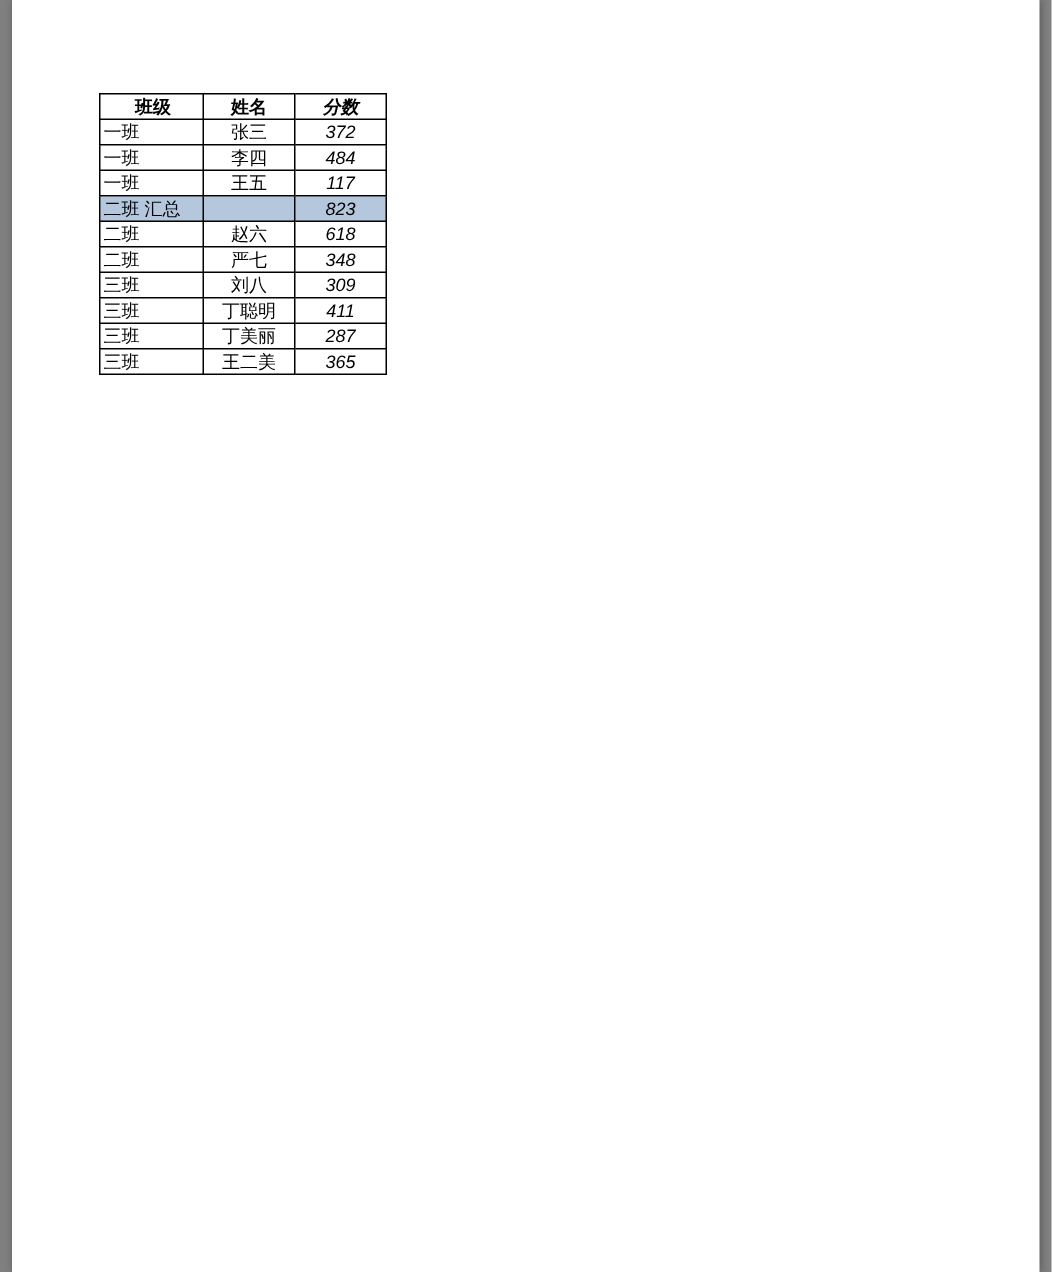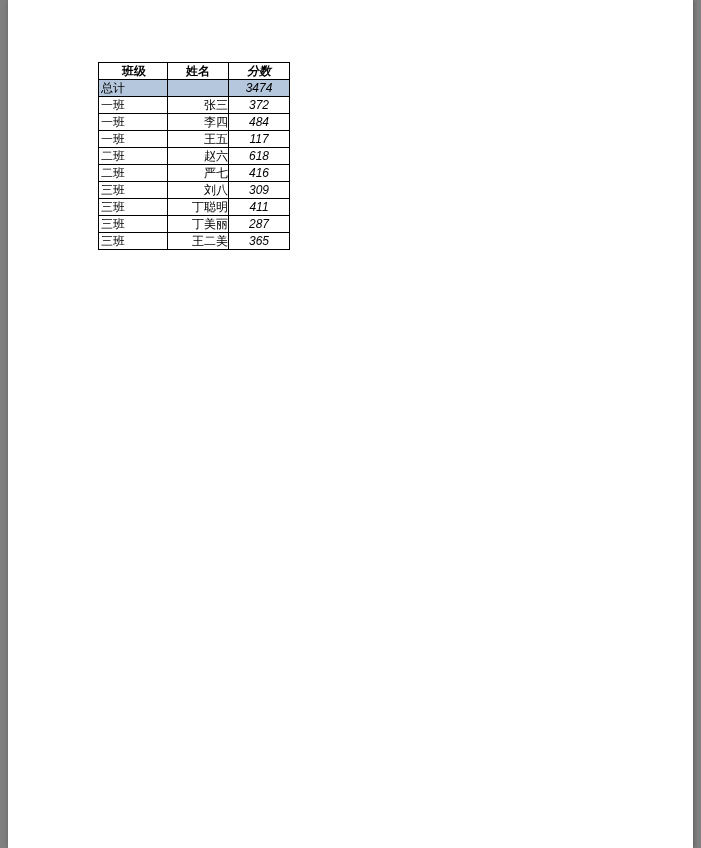--- a/index.html
+++ b/index.html
@@ -12,41 +12,41 @@
       overflow: hidden;
     }
     .page-container {
       background: #ffffff;
       margin: 0 8px 0 8px;
       height: 848px;
       box-shadow: 2px 0 4px rgba(0,0,0,0.2), -2px 0 4px rgba(0,0,0,0.1);
       position: relative;
     }
     .content-area {
-      padding: 62px 0 0 90px;
+      padding: 62px 0 0 58px;
     }
     table {
       border-collapse: collapse;
       font-size: 12px;
     }
     td {
       border: 1px solid #000000;
       height: 16px;
       line-height: 16px;
       padding: 0;
       vertical-align: middle;
     }
     .col-class {
       width: 66px;
       text-align: left;
       padding-left: 2px;
     }
     .col-name {
       width: 60px;
-      text-align: right;
+      text-align: center;
     }
     .col-score {
       width: 60px;
       text-align: center;
       font-style: italic;
     }
     .header-row td {
       font-weight: bold;
       text-align: center;
     }
@@ -59,49 +59,49 @@
 
 <div class="page-container">
   <div class="content-area">
     <table>
       <tbody id="table-body">
         <tr class="header-row">
           <td class="col-class">班级</td>
           <td class="col-name">姓名</td>
           <td class="col-score">分数</td>
         </tr>
-      <tr class="summary-row">
-            <td class="col-class">总计</td>
-            <td class="col-name"></td>
-            <td class="col-score">3474</td>
-          </tr>
           <tr>
             <td class="col-class">一班</td>
             <td class="col-name">张三</td>
             <td class="col-score">372</td>
           </tr>
           <tr>
             <td class="col-class">一班</td>
             <td class="col-name">李四</td>
             <td class="col-score">484</td>
           </tr>
           <tr>
             <td class="col-class">一班</td>
             <td class="col-name">王五</td>
             <td class="col-score">117</td>
           </tr>
+          <tr class="summary-row">
+            <td class="col-class">二班 汇总</td>
+            <td class="col-name"></td>
+            <td class="col-score">823</td>
+          </tr>
           <tr>
             <td class="col-class">二班</td>
             <td class="col-name">赵六</td>
             <td class="col-score">618</td>
           </tr>
           <tr>
             <td class="col-class">二班</td>
             <td class="col-name">严七</td>
-            <td class="col-score">416</td>
+            <td class="col-score">348</td>
           </tr>
           <tr>
             <td class="col-class">三班</td>
             <td class="col-name">刘八</td>
             <td class="col-score">309</td>
           </tr>
           <tr>
             <td class="col-class">三班</td>
             <td class="col-name">丁聪明</td>
             <td class="col-score">411</td>

